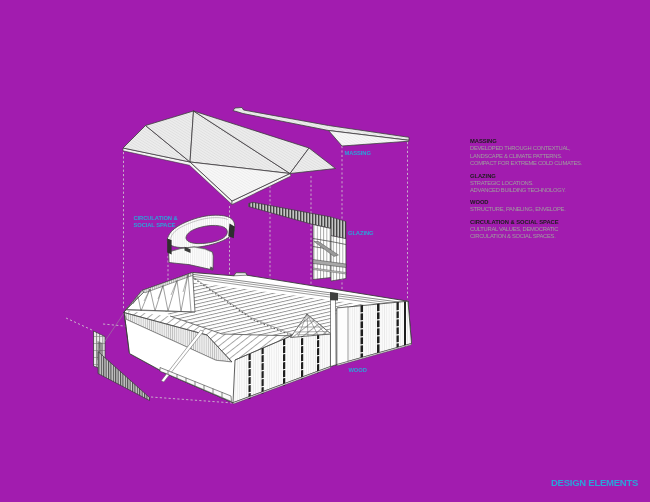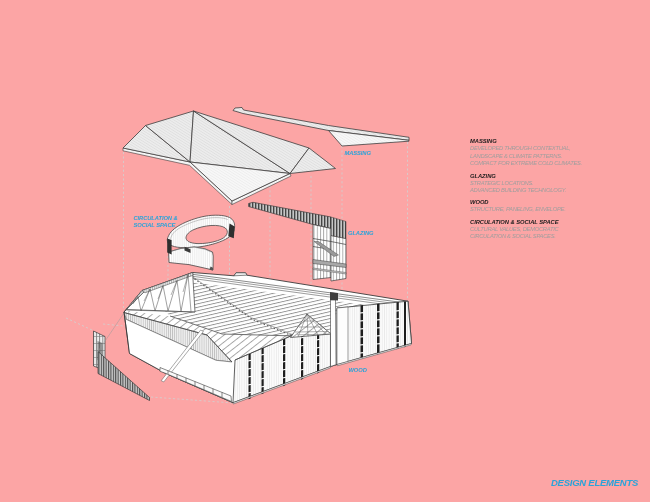--- a/index.html
+++ b/index.html
@@ -1,17 +1,17 @@
 <!DOCTYPE html>
 <html><head>
 <meta charset="utf-8">
 <style>
   html,body{margin:0;padding:0;background:#ffffff;}
-  #page{position:relative;width:650px;height:502px;background:#fca5a5;overflow:hidden;
-        font-family:"Liberation Sans", sans-serif;font-style:italic;}
+  #page{position:relative;width:650px;height:502px;background:#a21caf;overflow:hidden;
+        font-family:"Liberation Sans", sans-serif;}
   svg{position:absolute;left:0;top:0;}
 </style>
 </head>
 <body>
 <div id="page">
 <svg width="650" height="502" viewBox="0 0 650 502">
 <defs>
   <pattern id="mh" width="2.3" height="2.3" patternUnits="userSpaceOnUse" patternTransform="rotate(32)">
     <rect width="2.3" height="2.3" fill="#ececec"></rect>
     <line x1="0" y1="0" x2="2.3" y2="0" stroke="#cdcdcd" stroke-width="0.6"></line>

